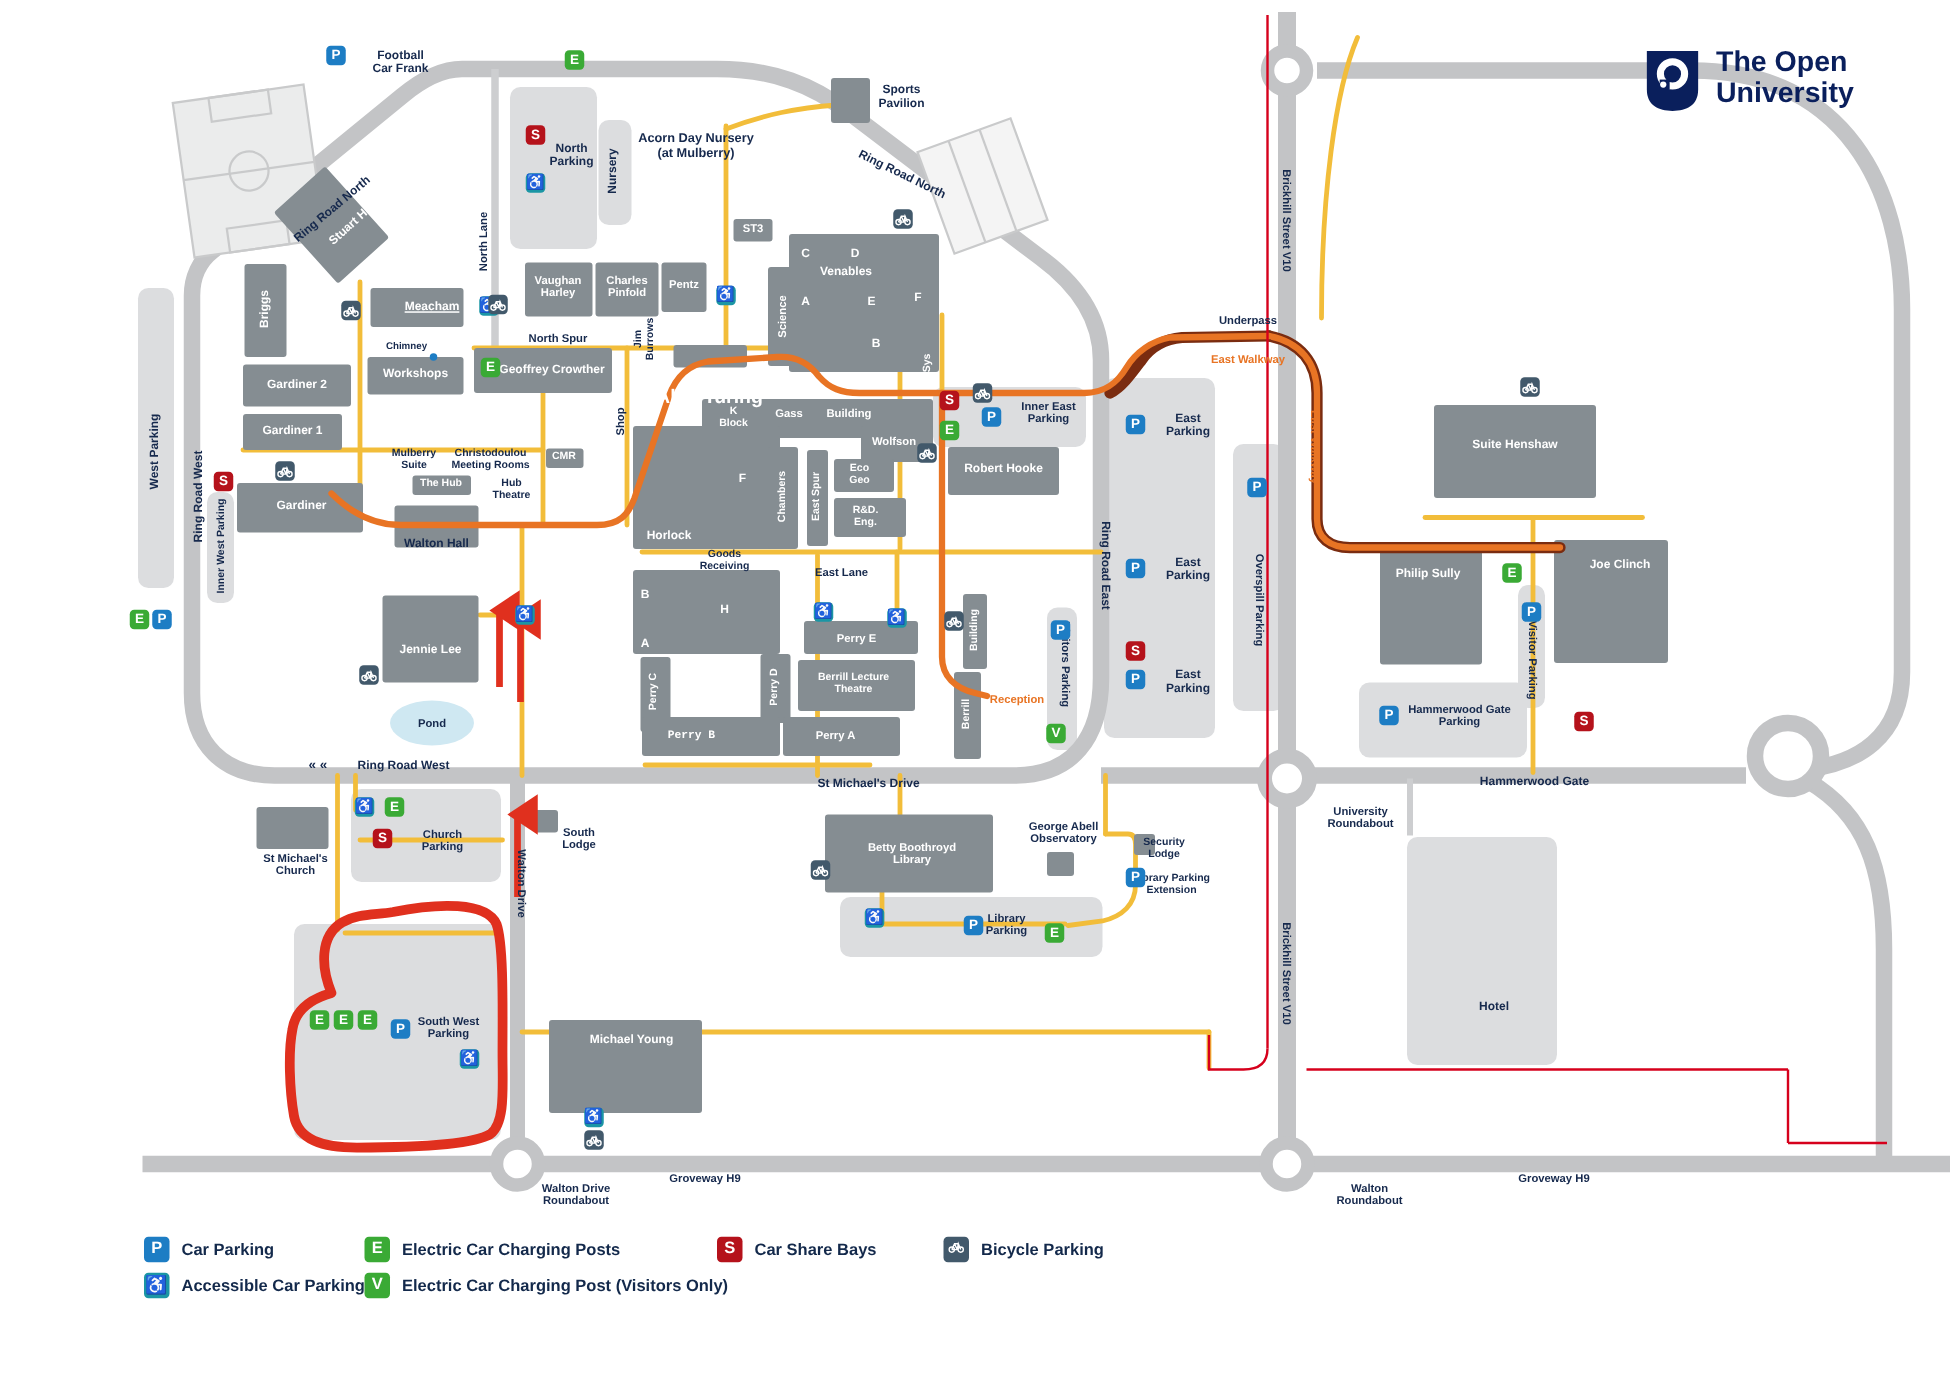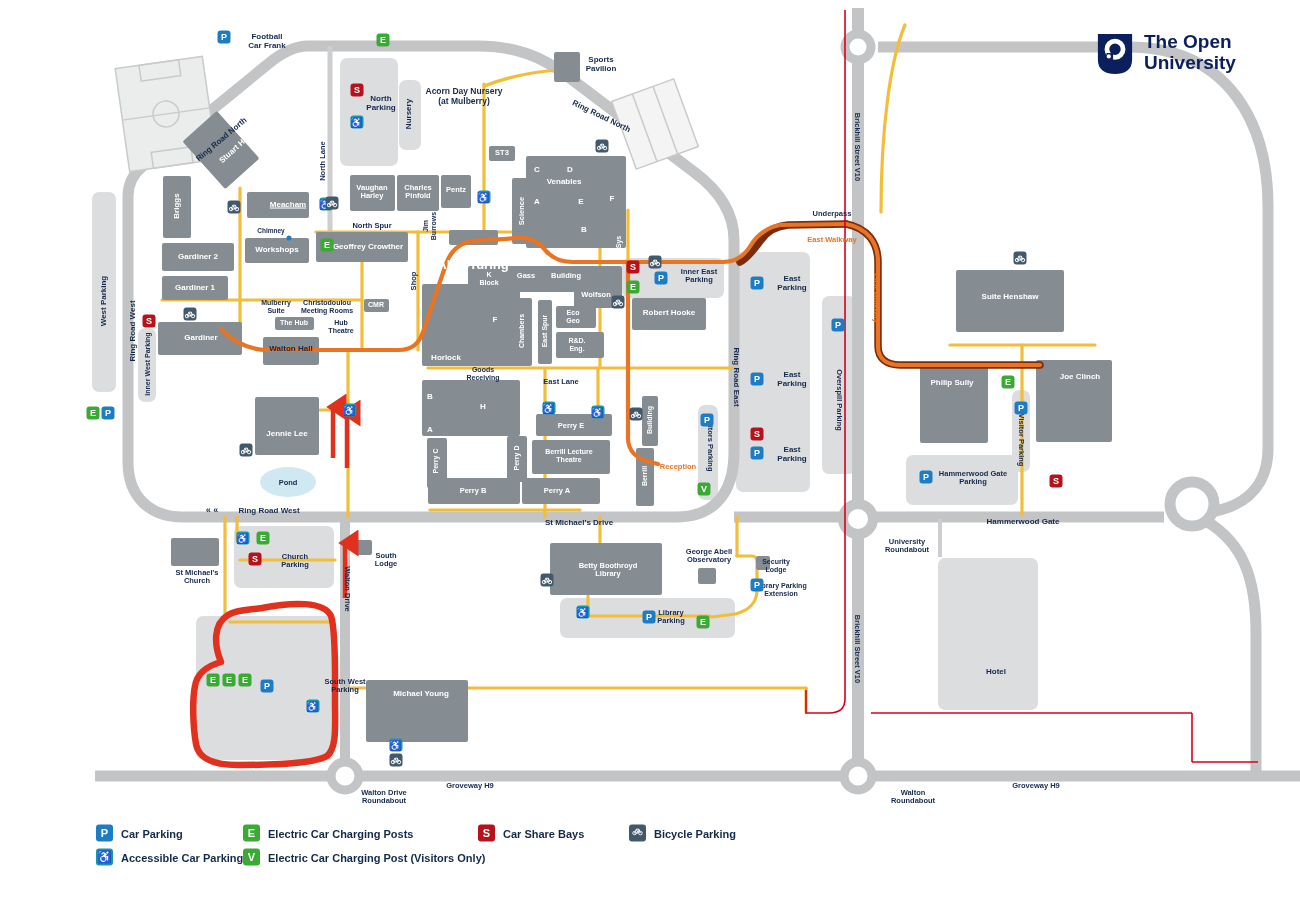--- a/index.html
+++ b/index.html
@@ -225,21 +225,21 @@
 Burrows</div>
       <div class="lb" style="left: 414px; top: 281px; font-size: 7.5px; transform: translate(-50%, -50%) rotate(-90deg);">Shop</div>
       <div class="lb w" style="left: 376px; top: 305px; font-size: 7px; transform: translate(-50%, -50%);">CMR</div>
       <div class="lb" style="left: 276px; top: 307px; font-size: 7px; transform: translate(-50%, -50%);">Mulberry
 Suite</div>
       <div class="lb" style="left: 327px; top: 307px; font-size: 7px; transform: translate(-50%, -50%);">Christodoulou
 Meeting Rooms</div>
       <div class="lb w" style="left: 294px; top: 323px; font-size: 7px; transform: translate(-50%, -50%);">The Hub</div>
       <div class="lb" style="left: 341px; top: 327px; font-size: 7px; transform: translate(-50%, -50%);">Hub
 Theatre</div>
-      <div class="lb" style="left: 291px; top: 349px; font-size: 8px; transform: translate(-50%, -50%);">Walton Hall</div>
+      <div class="lb" style="left: 291px; top: 363px; font-size: 8px; transform: translate(-50%, -50%);">Walton Hall</div>
       <div class="lb w" style="left: 502px; top: 153px; font-size: 7.5px; transform: translate(-50%, -50%);">ST3</div>
       <div class="lb w" style="left: 522px; top: 211px; font-size: 7.5px; transform: translate(-50%, -50%) rotate(-90deg);">Science</div>
       <div class="lb w" style="left: 473px; top: 237px; font-size: 13px; transform: translate(-50%, -50%); margin-top: 28px;">Alan Turing</div>
       <div class="lb w" style="left: 564px; top: 182px; font-size: 8px; transform: translate(-50%, -50%);">Venables</div>
       <div class="lb w" style="left: 537px; top: 170px; font-size: 8px; transform: translate(-50%, -50%);">C</div>
       <div class="lb w" style="left: 570px; top: 170px; font-size: 8px; transform: translate(-50%, -50%);">D</div>
       <div class="lb w" style="left: 537px; top: 202px; font-size: 8px; transform: translate(-50%, -50%);">A</div>
       <div class="lb w" style="left: 581px; top: 202px; font-size: 8px; transform: translate(-50%, -50%);">E</div>
       <div class="lb w" style="left: 612px; top: 199px; font-size: 8px; transform: translate(-50%, -50%);">F</div>
       <div class="lb w" style="left: 584px; top: 230px; font-size: 8px; transform: translate(-50%, -50%);">B</div>
@@ -258,21 +258,21 @@
       <div class="lb w" style="left: 495px; top: 320px; font-size: 8px; transform: translate(-50%, -50%);">F</div>
       <div class="lb w" style="left: 446px; top: 358px; font-size: 8px; transform: translate(-50%, -50%);">Horlock</div>
       <div class="lb w" style="left: 430px; top: 397px; font-size: 8px; transform: translate(-50%, -50%);">B</div>
       <div class="lb w" style="left: 483px; top: 407px; font-size: 8px; transform: translate(-50%, -50%);">H</div>
       <div class="lb w" style="left: 430px; top: 430px; font-size: 8px; transform: translate(-50%, -50%);">A</div>
       <div class="lb" style="left: 483px; top: 374px; font-size: 7px; transform: translate(-50%, -50%);">Goods
 Receiving</div>
       <div class="lb" style="left: 561px; top: 382px; font-size: 7.5px; transform: translate(-50%, -50%);">East Lane</div>
       <div class="lb w" style="left: 436px; top: 461px; font-size: 7px; transform: translate(-50%, -50%) rotate(-90deg);">Perry C</div>
       <div class="lb w" style="left: 517px; top: 458px; font-size: 7px; transform: translate(-50%, -50%) rotate(-90deg);">Perry D</div>
-      <div class="lb w" style="left: 473px; top: 491px; font-size: 7.5px; transform: translate(-50%, -50%);">Perry B</div>
+      <div class="lb w" style="left: 461px; top: 491px; font-size: 7.5px; transform: translate(-50%, -50%); font-family: Liberation Mono, monospace;">Perry B</div>
       <div class="lb w" style="left: 557px; top: 491px; font-size: 7.5px; transform: translate(-50%, -50%);">Perry A</div>
       <div class="lb w" style="left: 571px; top: 426px; font-size: 7.5px; transform: translate(-50%, -50%);">Perry E</div>
       <div class="lb w" style="left: 569px; top: 456px; font-size: 7px; transform: translate(-50%, -50%);">Berrill Lecture
 Theatre</div>
       <div class="lb w" style="left: 650px; top: 420px; font-size: 7px; transform: translate(-50%, -50%) rotate(-90deg);">Building</div>
       <div class="lb w" style="left: 645px; top: 476px; font-size: 7px; transform: translate(-50%, -50%) rotate(-90deg);">Berrill</div>
       <div class="lb w" style="left: 669px; top: 313px; font-size: 8px; transform: translate(-50%, -50%);">Robert Hooke</div>
       <div class="lb" style="left: 699px; top: 276px; font-size: 7.5px; transform: translate(-50%, -50%);">Inner East
 Parking</div>
       <div class="lb" style="left: 792px; top: 284px; font-size: 8px; transform: translate(-50%, -50%);">East
@@ -316,21 +316,21 @@
       <div class="lb w" style="left: 608px; top: 570px; font-size: 7.5px; transform: translate(-50%, -50%);">Betty Boothroyd
 Library</div>
       <div class="lb" style="left: 709px; top: 556px; font-size: 7.5px; transform: translate(-50%, -50%);">George Abell
 Observatory</div>
       <div class="lb" style="left: 776px; top: 566px; font-size: 7px; transform: translate(-50%, -50%);">Security
 Lodge</div>
       <div class="lb" style="left: 781px; top: 590px; font-size: 7px; transform: translate(-50%, -50%);">Library Parking
 Extension</div>
       <div class="lb" style="left: 671px; top: 617px; font-size: 7.5px; transform: translate(-50%, -50%);">Library
 Parking</div>
-      <div class="lb" style="left: 299px; top: 686px; font-size: 7.5px; transform: translate(-50%, -50%); margin-left: 46px;">South West
+      <div class="lb" style="left: 299px; top: 686px; font-size: 7.5px; transform: translate(-50%, -50%);">South West
 Parking</div>
       <div class="lb w" style="left: 421px; top: 694px; font-size: 8px; transform: translate(-50%, -50%);">Michael Young</div>
       <div class="lb" style="left: 470px; top: 786px; font-size: 7.5px; transform: translate(-50%, -50%);">Groveway H9</div>
       <div class="lb" style="left: 1036px; top: 786px; font-size: 7.5px; transform: translate(-50%, -50%);">Groveway H9</div>
       <div class="lb" style="left: 384px; top: 797px; font-size: 7.5px; transform: translate(-50%, -50%);">Walton Drive
 Roundabout</div>
       <div class="lb" style="left: 913px; top: 797px; font-size: 7.5px; transform: translate(-50%, -50%);">Walton
 Roundabout</div>
       <div class="lb w" style="left: 287px; top: 434px; font-size: 8px; transform: translate(-50%, -50%);">Jennie Lee</div>
       <div class="lb" style="left: 288px; top: 483px; font-size: 7.5px; transform: translate(-50%, -50%);">Pond</div>

